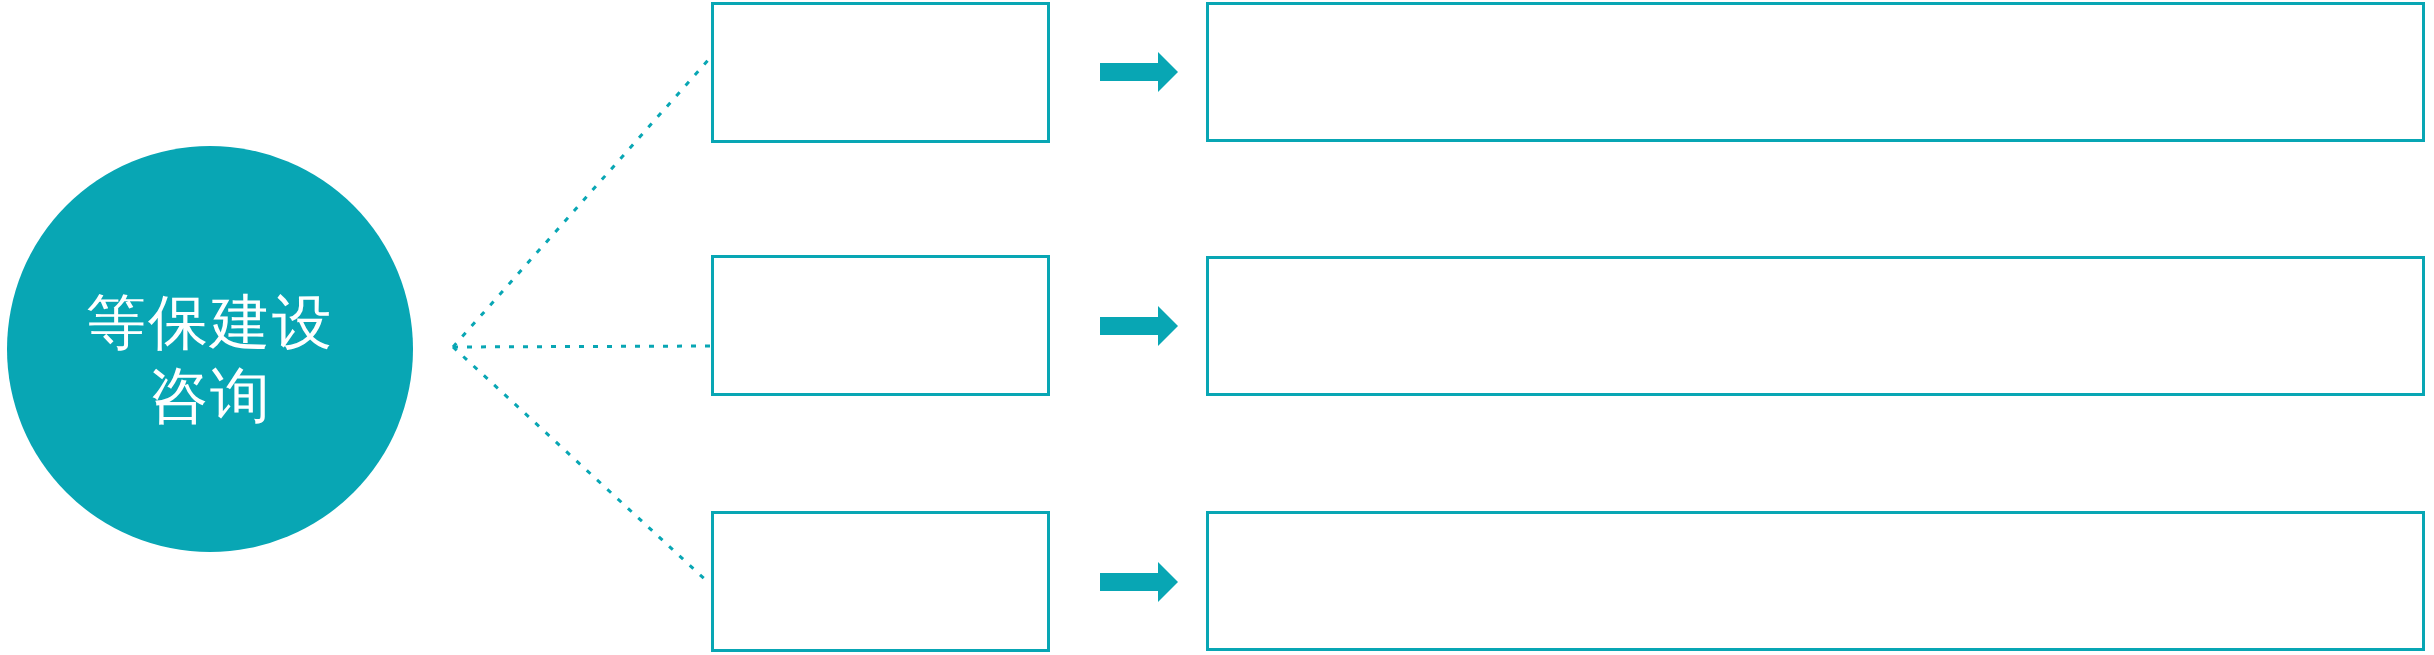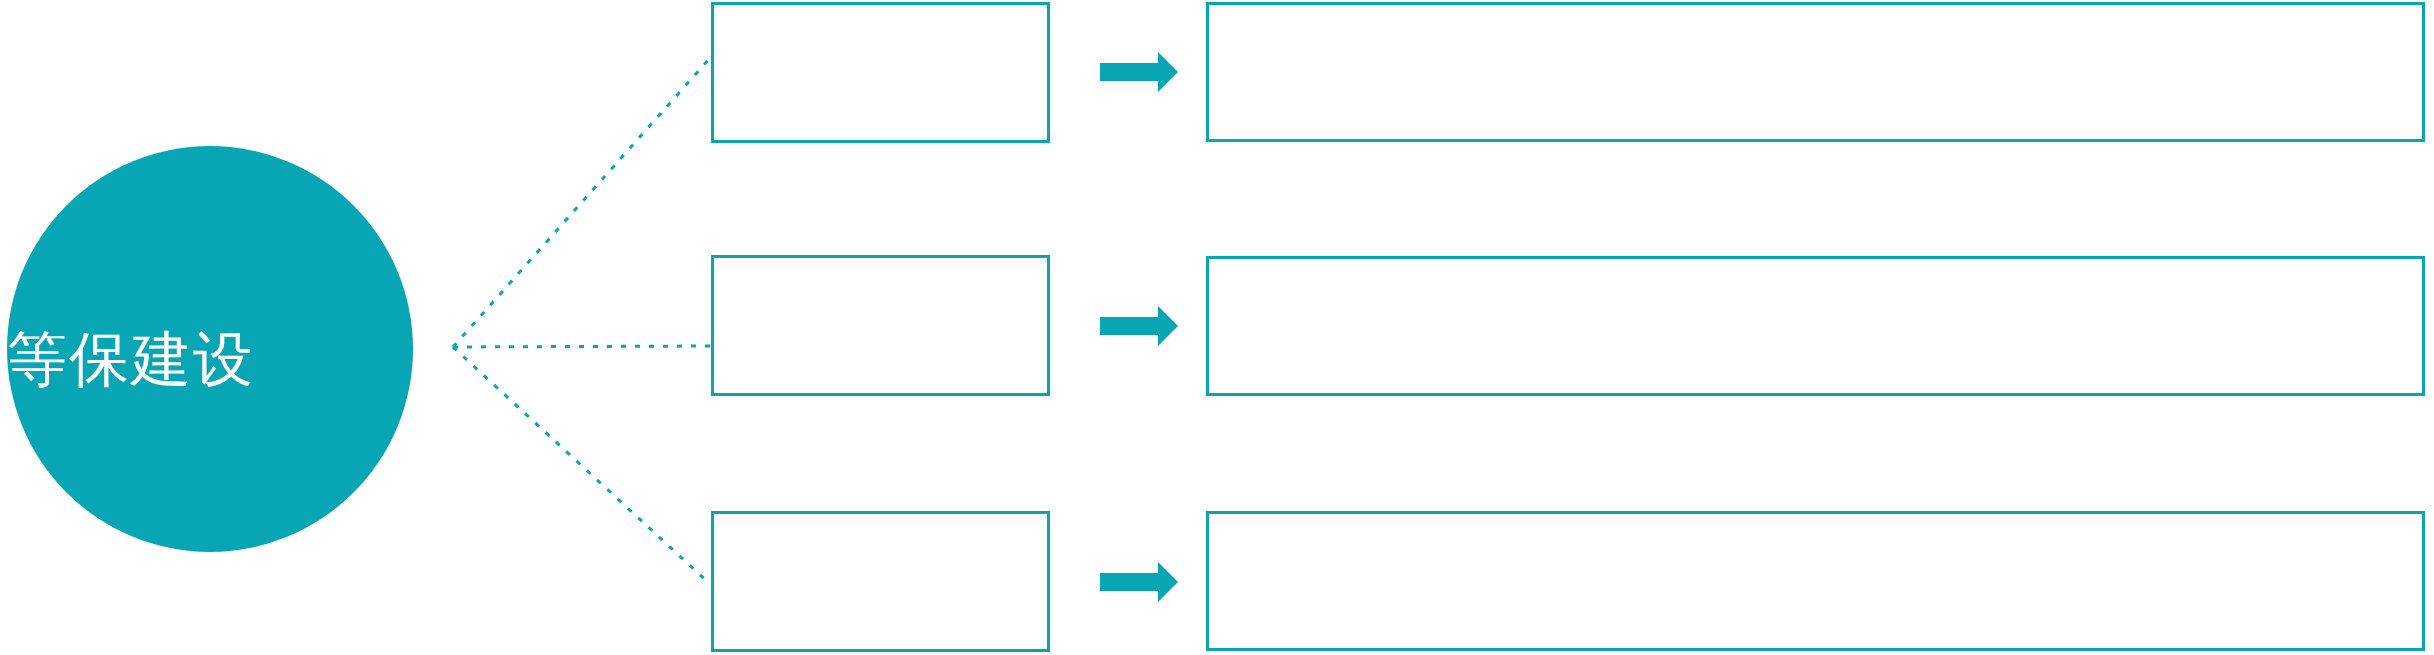--- a/index.html
+++ b/index.html
@@ -27,21 +27,21 @@
   }
   .circle {
     position: absolute;
     left: 7px; top: 146px;
     width: 406px; height: 406px;
     border-radius: 50%;
     background: var(--accent);
     color: var(--circle-text);
     display: flex;
     flex-direction: column;
-    align-items: flex-start;
+    align-items: center;
     justify-content: center;
     padding-top: 20px;
     font-size: 60px;
     line-height: 73px;
     font-weight: 300;
     letter-spacing: 2px;
     text-align: center;
   }
   .small-box {
     position: absolute;
@@ -76,20 +76,21 @@
 <div class="canvas">
 
   <svg class="connectors" viewBox="0 0 2434 655" xmlns="http://www.w3.org/2000/svg">
     <path d="M453 347 L710 58"></path>
     <path d="M453 347 L710 346"></path>
     <path d="M453 347 L710 584"></path>
   </svg>
 
   <div class="circle">
     <div>等保建设</div>
+    <div>咨询</div>
   </div>
 
   <div class="small-box r1s"></div>
   <svg class="arrow r1a" viewBox="0 0 78 44" xmlns="http://www.w3.org/2000/svg">
     <polygon points="0,13 58,13 58,2 78,22 58,42 58,31 0,31"></polygon>
   </svg>
   <div class="wide-box r1w"></div>
 
   <div class="small-box r2s"></div>
   <svg class="arrow r2a" viewBox="0 0 78 44" xmlns="http://www.w3.org/2000/svg">

